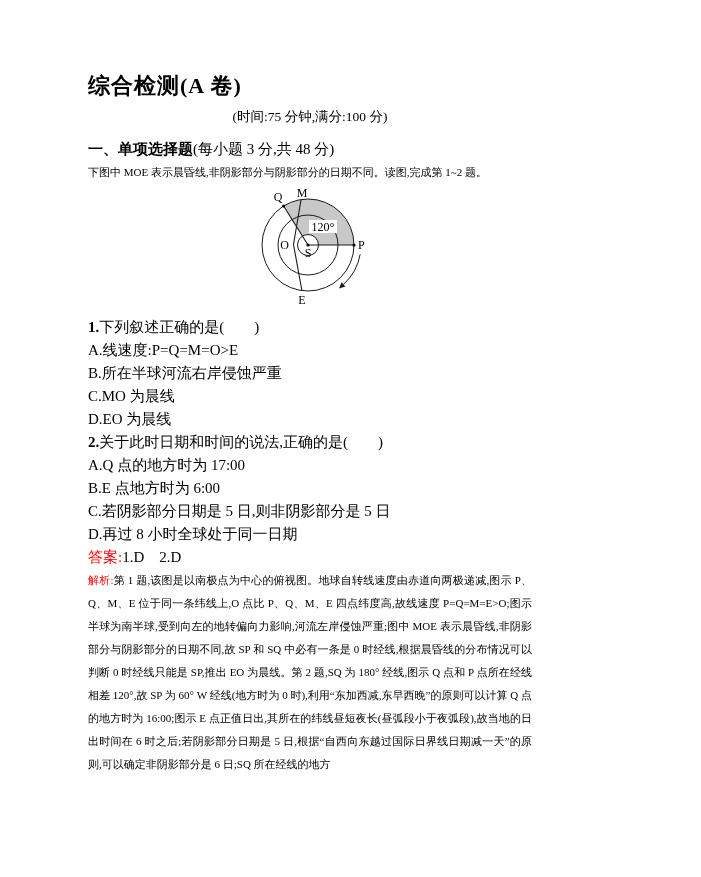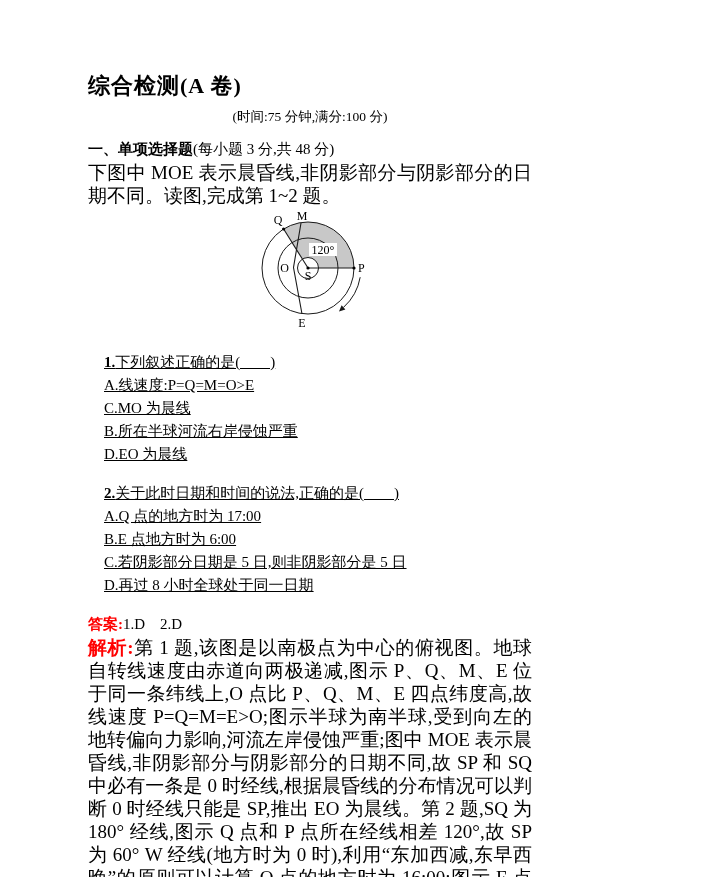--- a/index.html
+++ b/index.html
@@ -11,26 +11,26 @@
   .doc{position:absolute;left:88px;top:72px;width:444px;}
   .title{
     text-align:left;font-size:22px;font-weight:bold;
     letter-spacing:1px;margin:0 0 8px 0;line-height:28px;
   }
   .subtitle{
     text-align:center;font-size:13.5px;margin:0 0 12px 0;line-height:18px;
   }
   .line{font-size:15px;line-height:23px;}
   .bold{font-weight:bold;}
-  .para{font-size:19px;line-height:23px;text-align:justify;text-justify:inter-ideograph;}
+  .para{font-size:11px;line-height:23px;text-align:justify;text-justify:inter-ideograph;}
   .diagram-wrap{width:100%;display:flex;justify-content:center;margin:3px 0 4px 0;}
   svg text{font-family:"Liberation Serif","DejaVu Serif",serif;font-size:12px;}
-  .answer-label,.analysis-label{color:#ff0000;font-weight:bold;}
+  .answer-label,.analysis-label{color:#ff0000;font-weight:normal;}
   .analysis-text{margin-top:48px;}
-  .qblock{margin:16px;text-decoration:underline;}
+  .qblock{margin:0;}
 </style>
 </head>
 <body>
 
 <div class="doc">
 
   <div class="title">综合检测(A 卷)</div>
 
   <div class="subtitle">(时间:75 分钟,满分:100 分)</div>
 
@@ -68,22 +68,22 @@
       <text x="82" y="117" text-anchor="middle">E</text>
 
       <path d="M140.2,67.2 A53,53 0 0 1 123.5,97.4" fill="none" stroke="#1a1a1a" stroke-width="1"></path>
       <polygon points="119,101.4 121.6,95.3 125.4,99.5" fill="#1a1a1a"></polygon>
     </svg>
   </div>
 
   <div class="qblock">
     <div class="line"><span class="bold">1.</span><span>下列叙述正确的是(　　)</span></div>
     <div class="line">A.线速度:P=Q=M=O&gt;E</div>
+    <div class="line">B.所在半球河流右岸侵蚀严重</div>
     <div class="line">C.MO 为晨线</div>
-    <div class="line">B.所在半球河流右岸侵蚀严重</div>
     <div class="line">D.EO 为晨线</div>
   </div>
 
   <div class="qblock">
     <div class="line"><span class="bold">2.</span><span>关于此时日期和时间的说法,正确的是(　　)</span></div>
     <div class="line">A.Q 点的地方时为 17:00</div>
     <div class="line">B.E 点地方时为 6:00</div>
     <div class="line">C.若阴影部分日期是 5 日,则非阴影部分是 5 日</div>
     <div class="line">D.再过 8 小时全球处于同一日期</div>
   </div>

